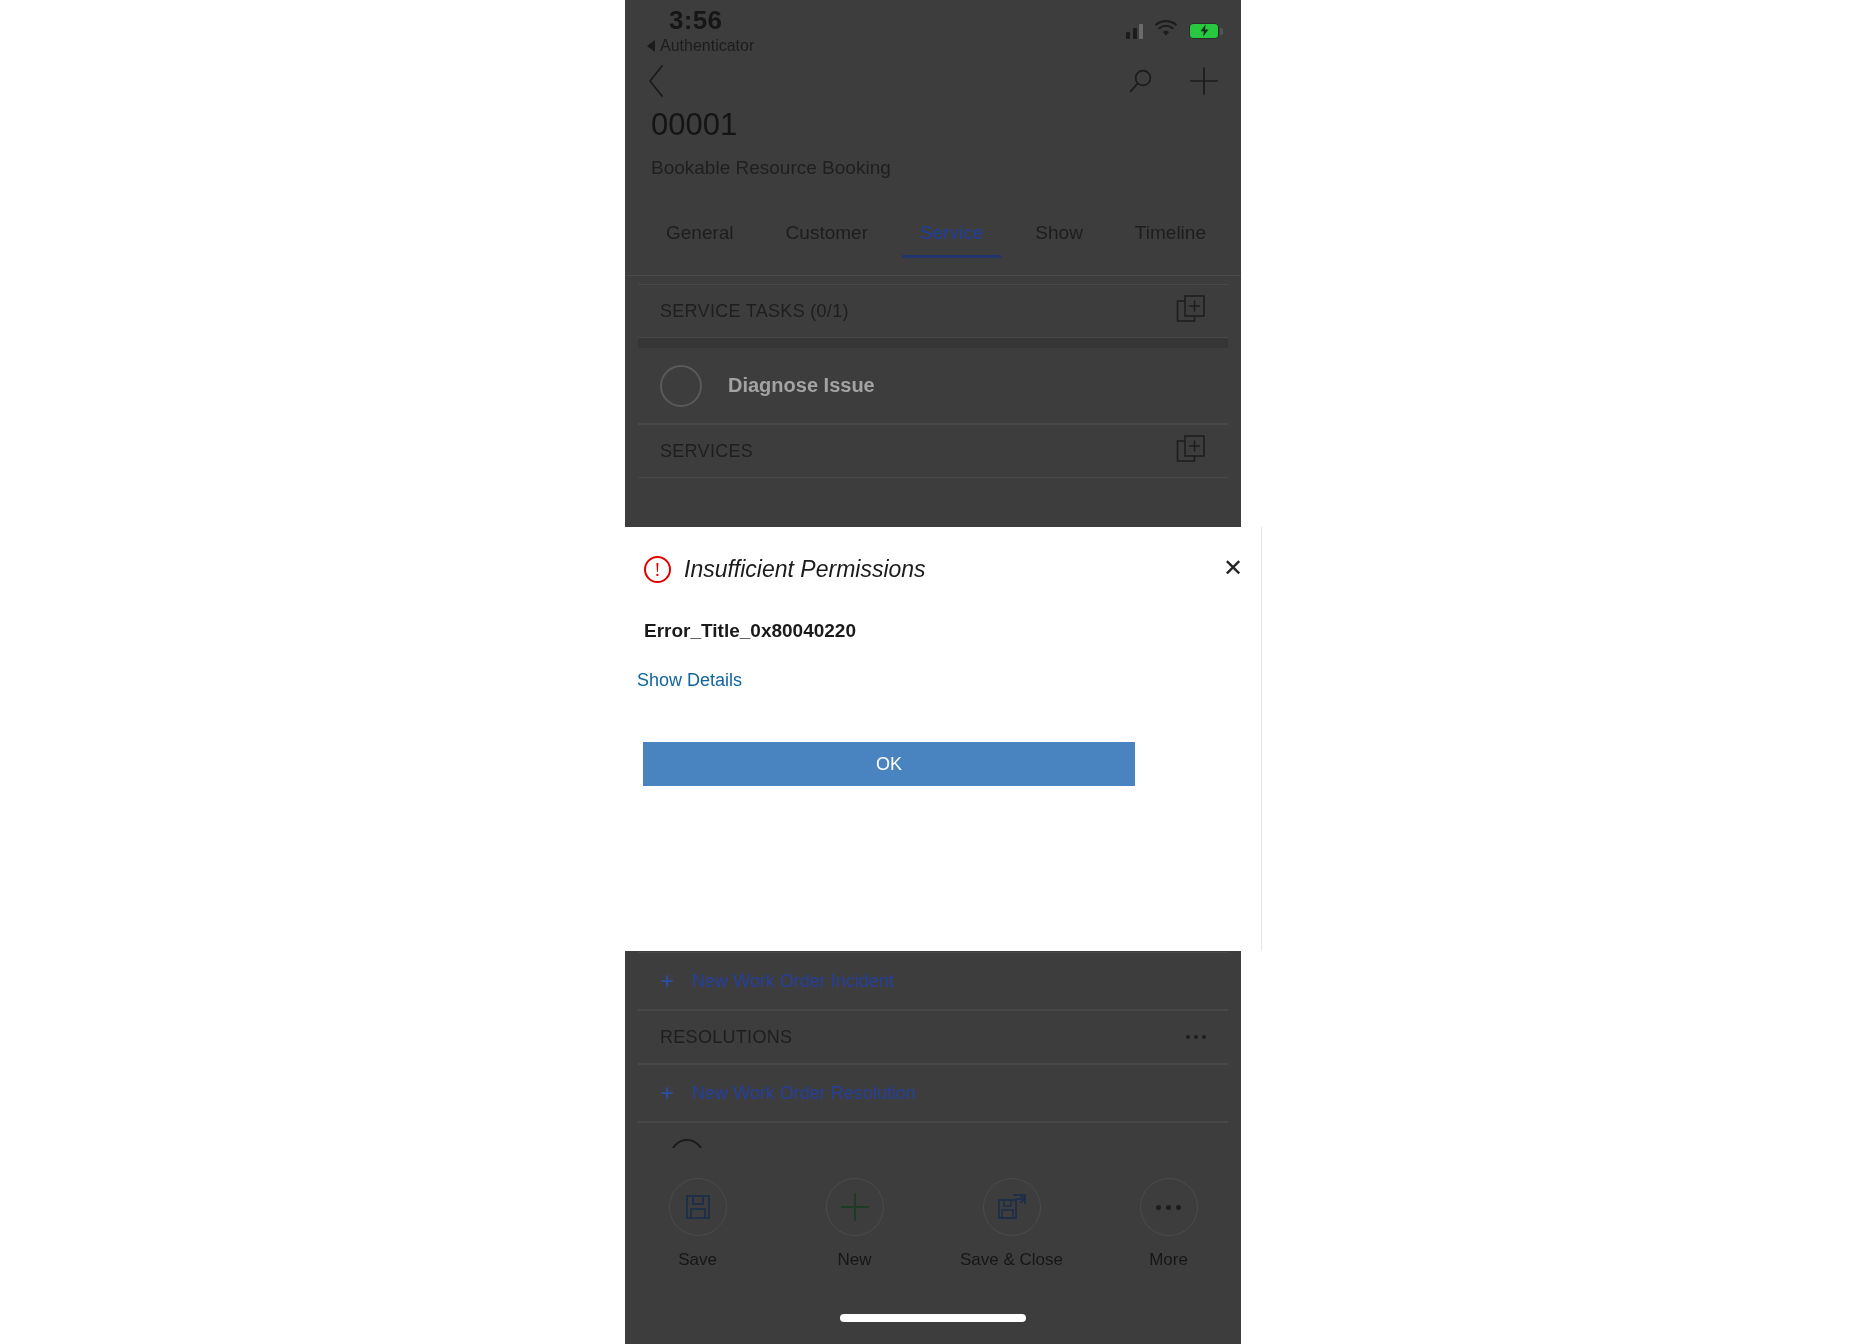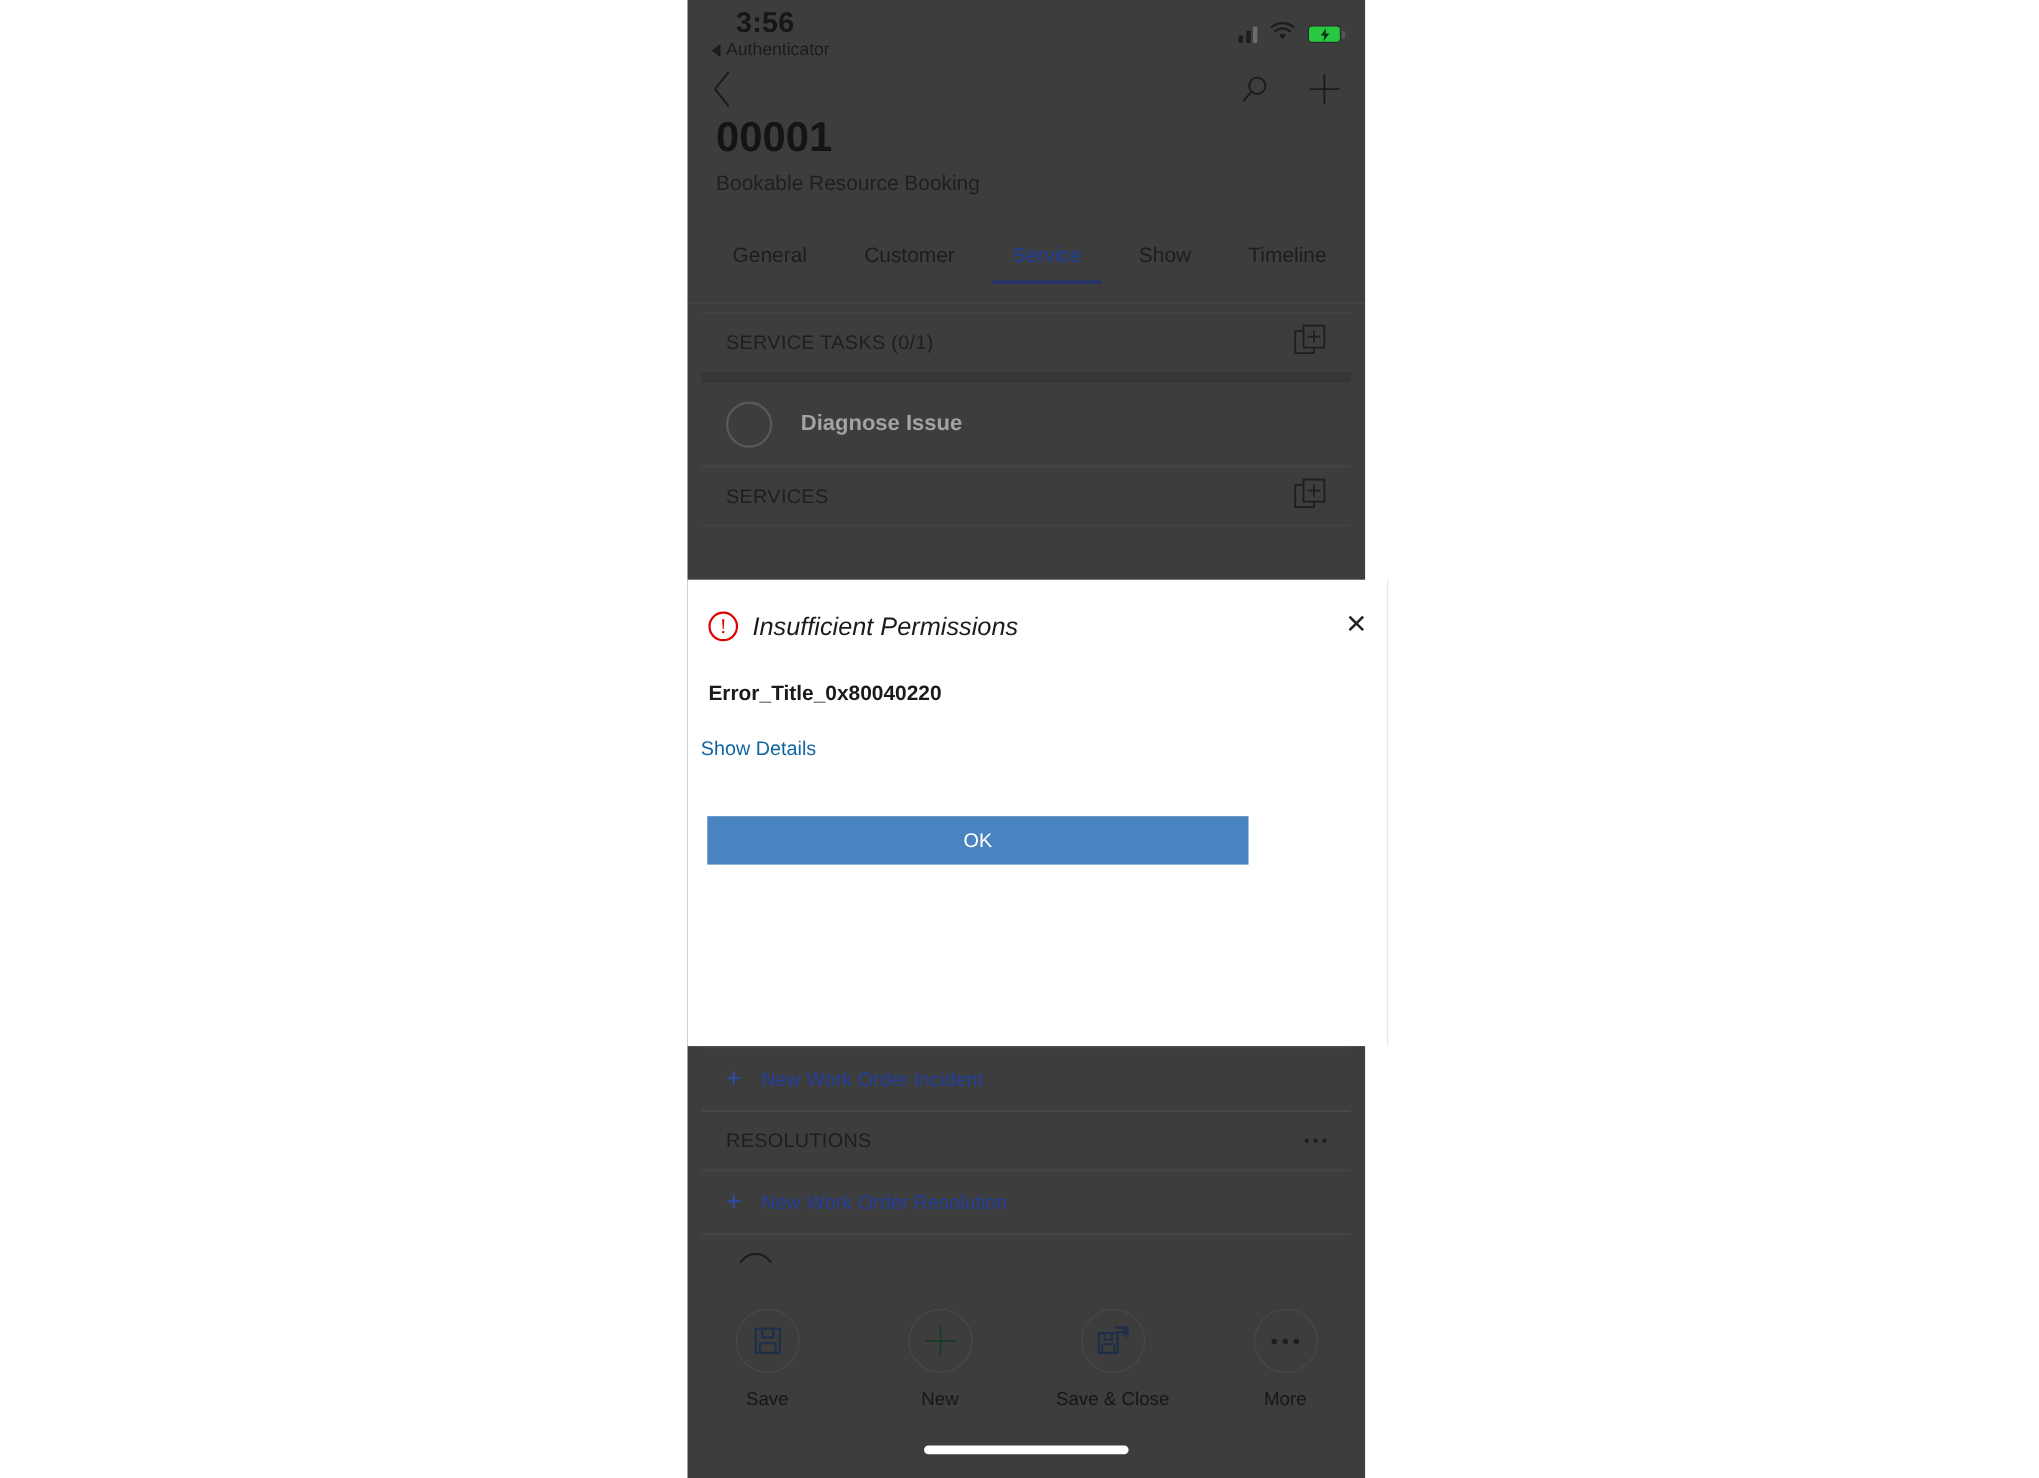--- a/index.html
+++ b/index.html
@@ -65,21 +65,21 @@
   .cmdbar {
     position: absolute; left: 0; top: 56px; width: 100%; height: 50px;
     display: flex; align-items: center; justify-content: space-between;
     padding: 0 22px;
   }
   .cmd-right { display: flex; align-items: center; gap: 34px; }
   .icn { color: #1b1b1b; display: block; }
 
   
   .rec-head { position: absolute; left: 0; top: 106px; width: 100%; padding: 0 26px; }
-  .rec-id { font-size: 38px; font-weight: 700; color: #141414; line-height: 38px; }
+  .rec-id { font-size: 31px; font-weight: 400; color: #141414; line-height: 38px; }
   .rec-sub { font-size: 19px; color: #1f1f1f; margin-top: 12px; line-height: 24px; }
 
   
   .tabs {
     position: absolute; left: 0; top: 222px; width: 100%; height: 54px;
     display: flex; align-items: flex-start; padding-left: 23px; gap: 16px;
   }
   .tab {
     font-size: 19px; color: #1d1d1d; padding: 0 18px 14px 18px;
     position: relative; white-space: nowrap;
@@ -127,21 +127,21 @@
   .dots-h i { width: 4px; height: 4px; border-radius: 50%; background: #1e1e1e; display: block; }
   .stub-row { height: 26px; border-top: 1px solid #484848; position: relative; overflow: hidden; }
   .stub-row .half {
     position: absolute; left: 32px; top: 16px; width: 34px; height: 34px;
     border-radius: 50%; border: 2px solid #1c1c1c;
   }
 
   
   .bottombar {
     position: absolute; left: 0; bottom: 62px; width: 100%; height: 130px;
-    display: flex; align-items: flex-end; justify-content: space-around;
+    display: flex; align-items: center; justify-content: space-around;
     padding-top: 14px;
     gap: 12px;
   }
   .bb-item { width: 120px; display: flex; flex-direction: column; align-items: center; }
   .bb-circle {
     width: 58px; height: 58px; border-radius: 50%;
     border: 1px solid #4b4b4b; display: flex; align-items: center; justify-content: center;
   }
   .bb-label { font-size: 17px; color: #161616; margin-top: 14px; }
   .bb-dots { display: flex; gap: 5px; }

